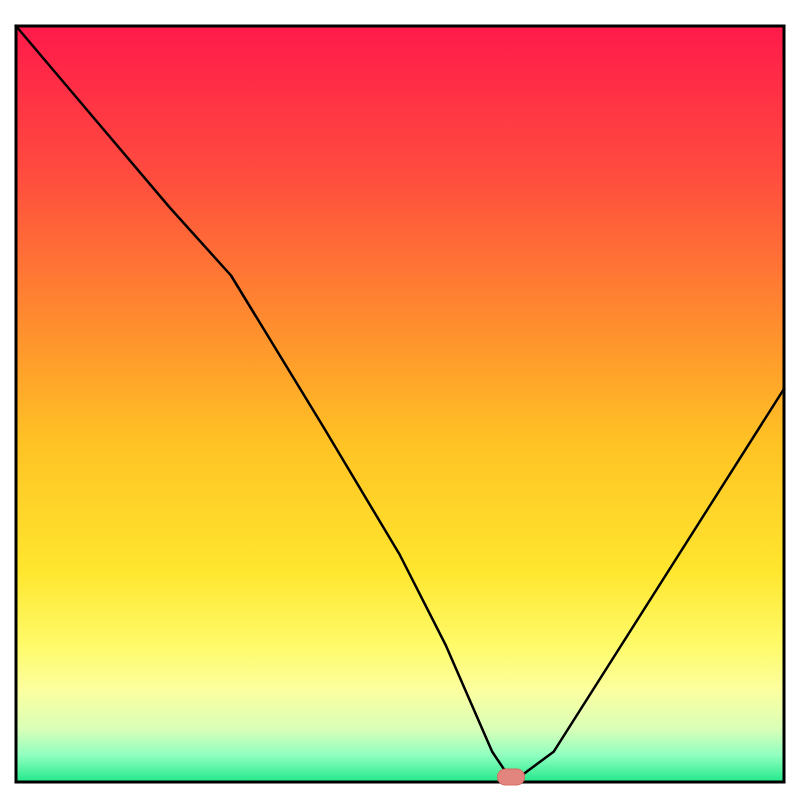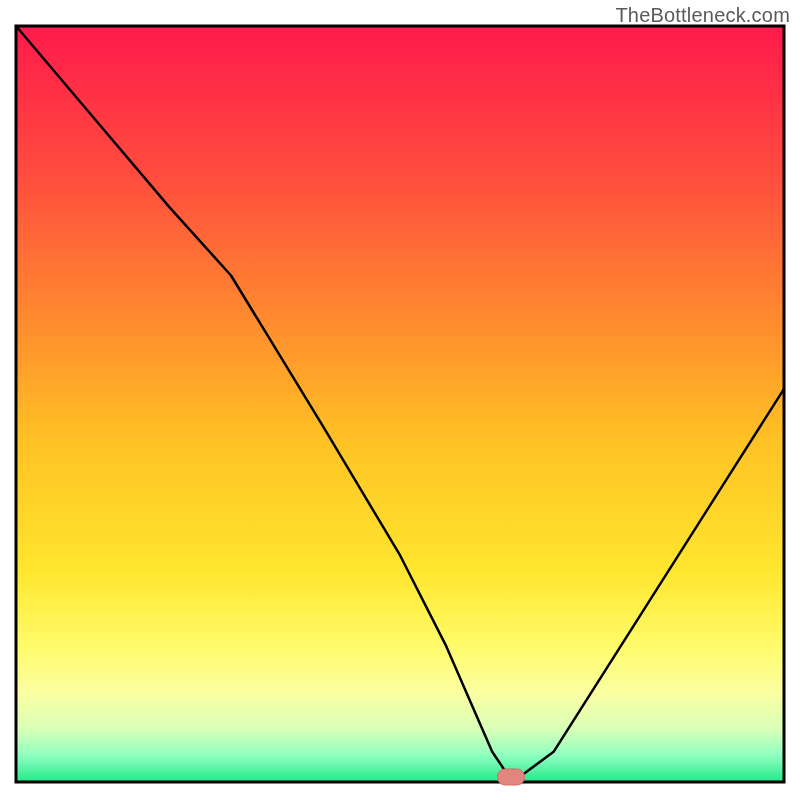--- a/index.html
+++ b/index.html
@@ -37,21 +37,20 @@
     background: #e2857f;
     border: 1px solid #d66b63;
     transform: translate(-50%, -50%);
   }
 </style>
 </head>
 <body>
 
 <div class="container">
 
-  <div class="watermark">TheBottleneck.com</div>
 
   <svg class="chart" width="800" height="800" viewBox="0 0 800 800">
     <defs>
       <linearGradient id="bg-grad" x1="0" y1="0" x2="0" y2="1">
 
       <stop offset="0%" stop-color="#ff1a4b"></stop>
           <stop offset="20%" stop-color="#ff4d3e"></stop>
           <stop offset="40%" stop-color="#ff8f2e"></stop>
           <stop offset="55.00000000000001%" stop-color="#ffc224"></stop>
           <stop offset="72%" stop-color="#ffe62e"></stop>

